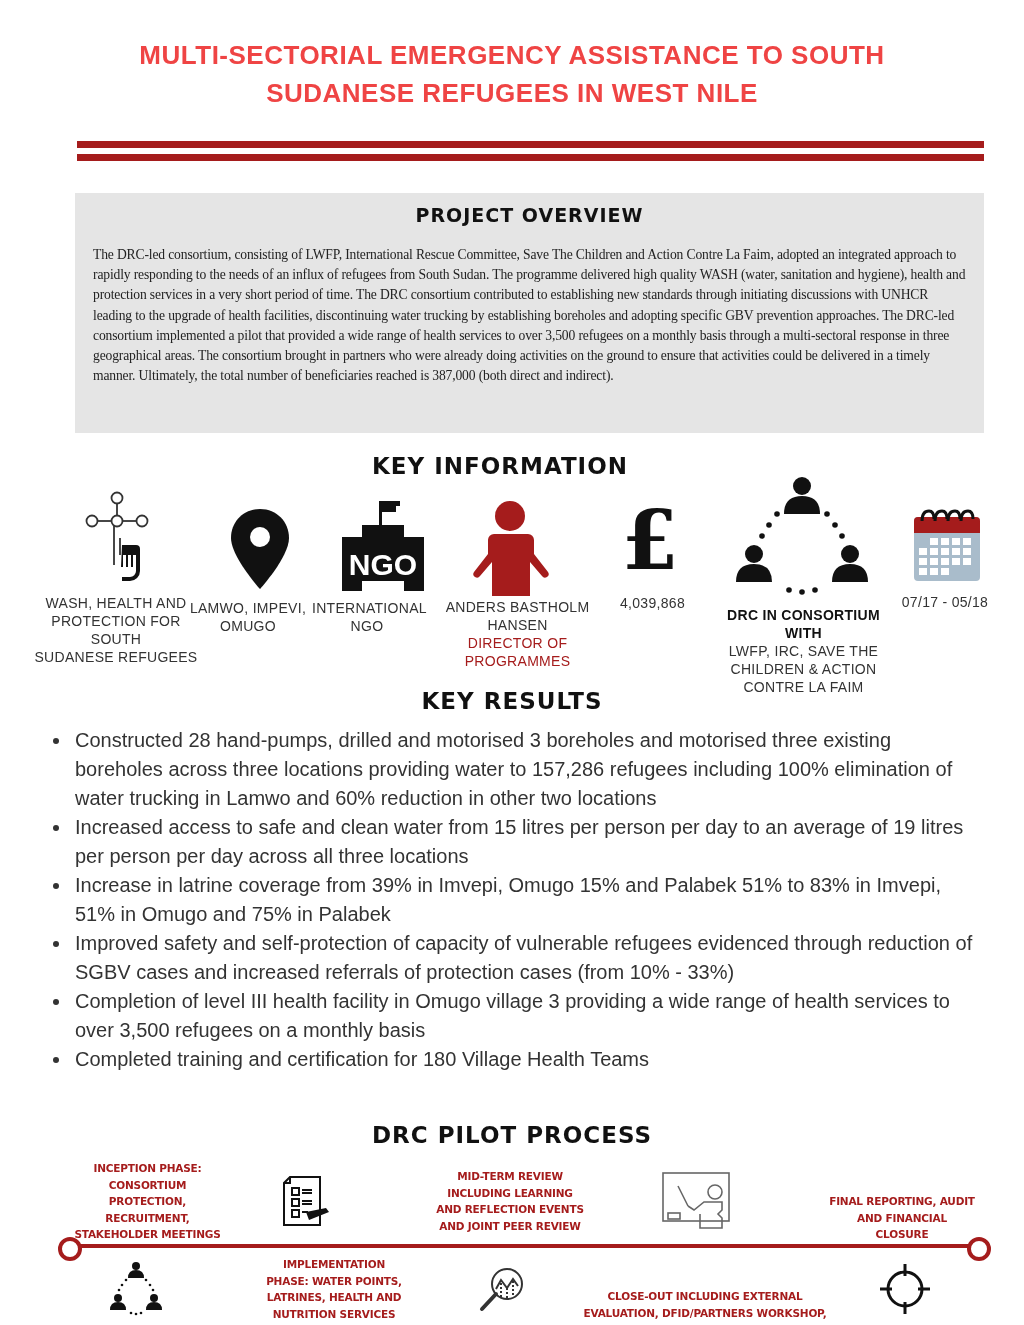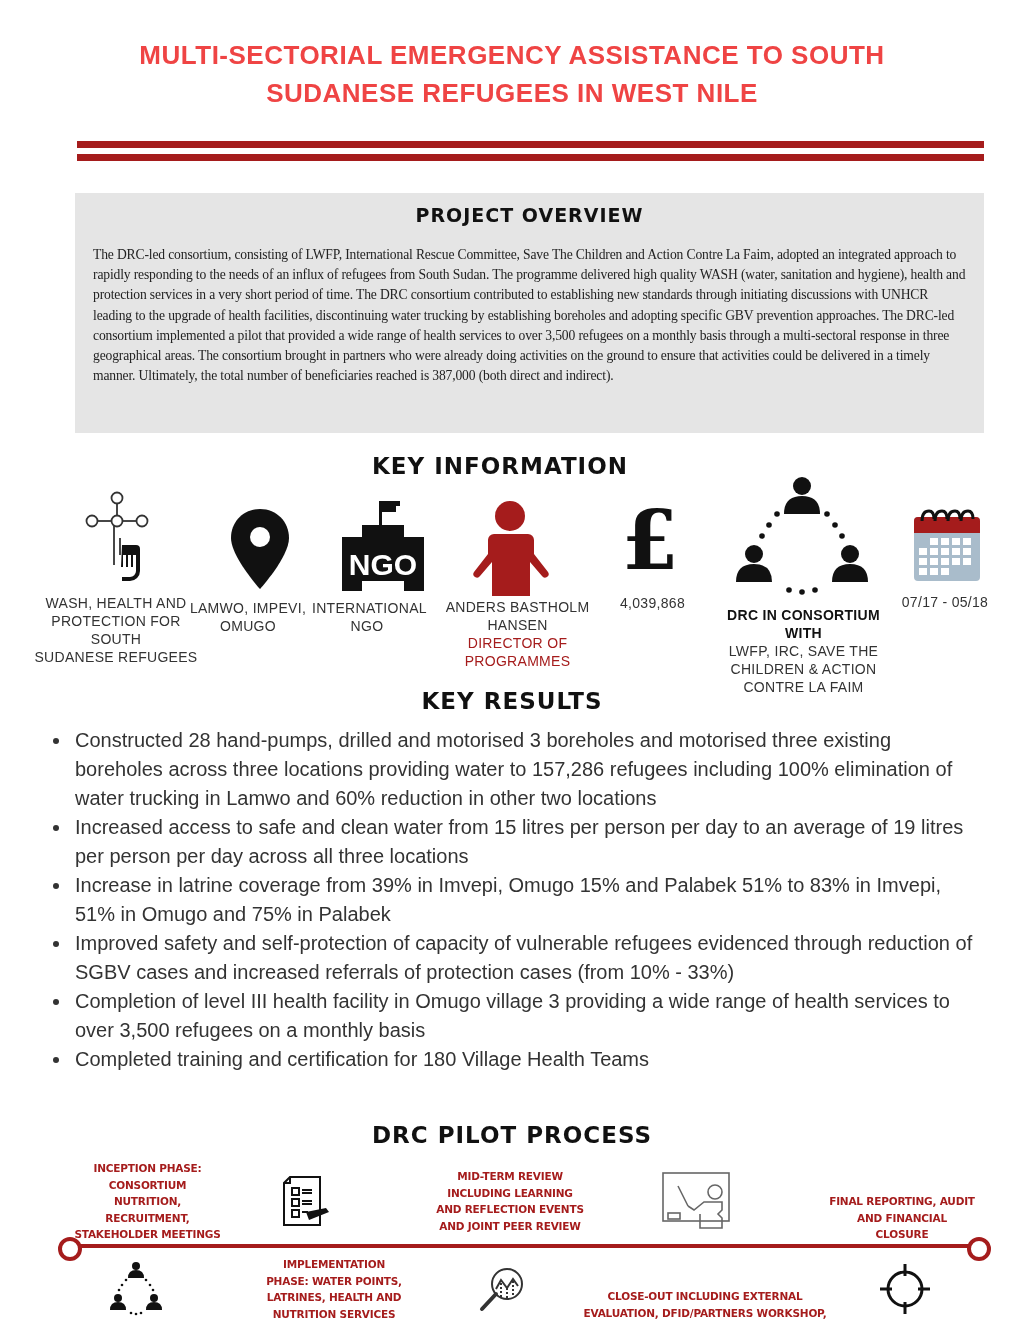--- a/index.html
+++ b/index.html
@@ -221,21 +221,21 @@
 
 <div class="section-title pilot-title">DRC PILOT PROCESS</div>
 
 <div class="timeline"></div>
 <div class="tl-node" style="left:58px;"></div>
 <div class="tl-node" style="left:967px;"></div>
 
 <div class="phase" style="left:60px; top:1160px; width:175px;">
   <div>INCEPTION PHASE:</div>
   <div>CONSORTIUM</div>
-  <div>NUTRITION,</div>
+  <div>PROTECTION,</div>
   <div>RECRUITMENT,</div>
   <div>STAKEHOLDER MEETINGS</div>
 </div>
 <div class="ki-icon" style="left:108px; top:1260px; width:56px; height:56px;">
   <svg width="56" height="56" viewBox="0 0 56 56">
     <g fill="#111">
       <circle cx="28" cy="6" r="4"></circle>
         <path d="M20 18 q0 -8 8 -8 q8 0 8 8 z"></path>
       <circle cx="10" cy="38" r="4"></circle>
         <path d="M2 50 q0 -8 8 -8 q8 0 8 8 z"></path>

